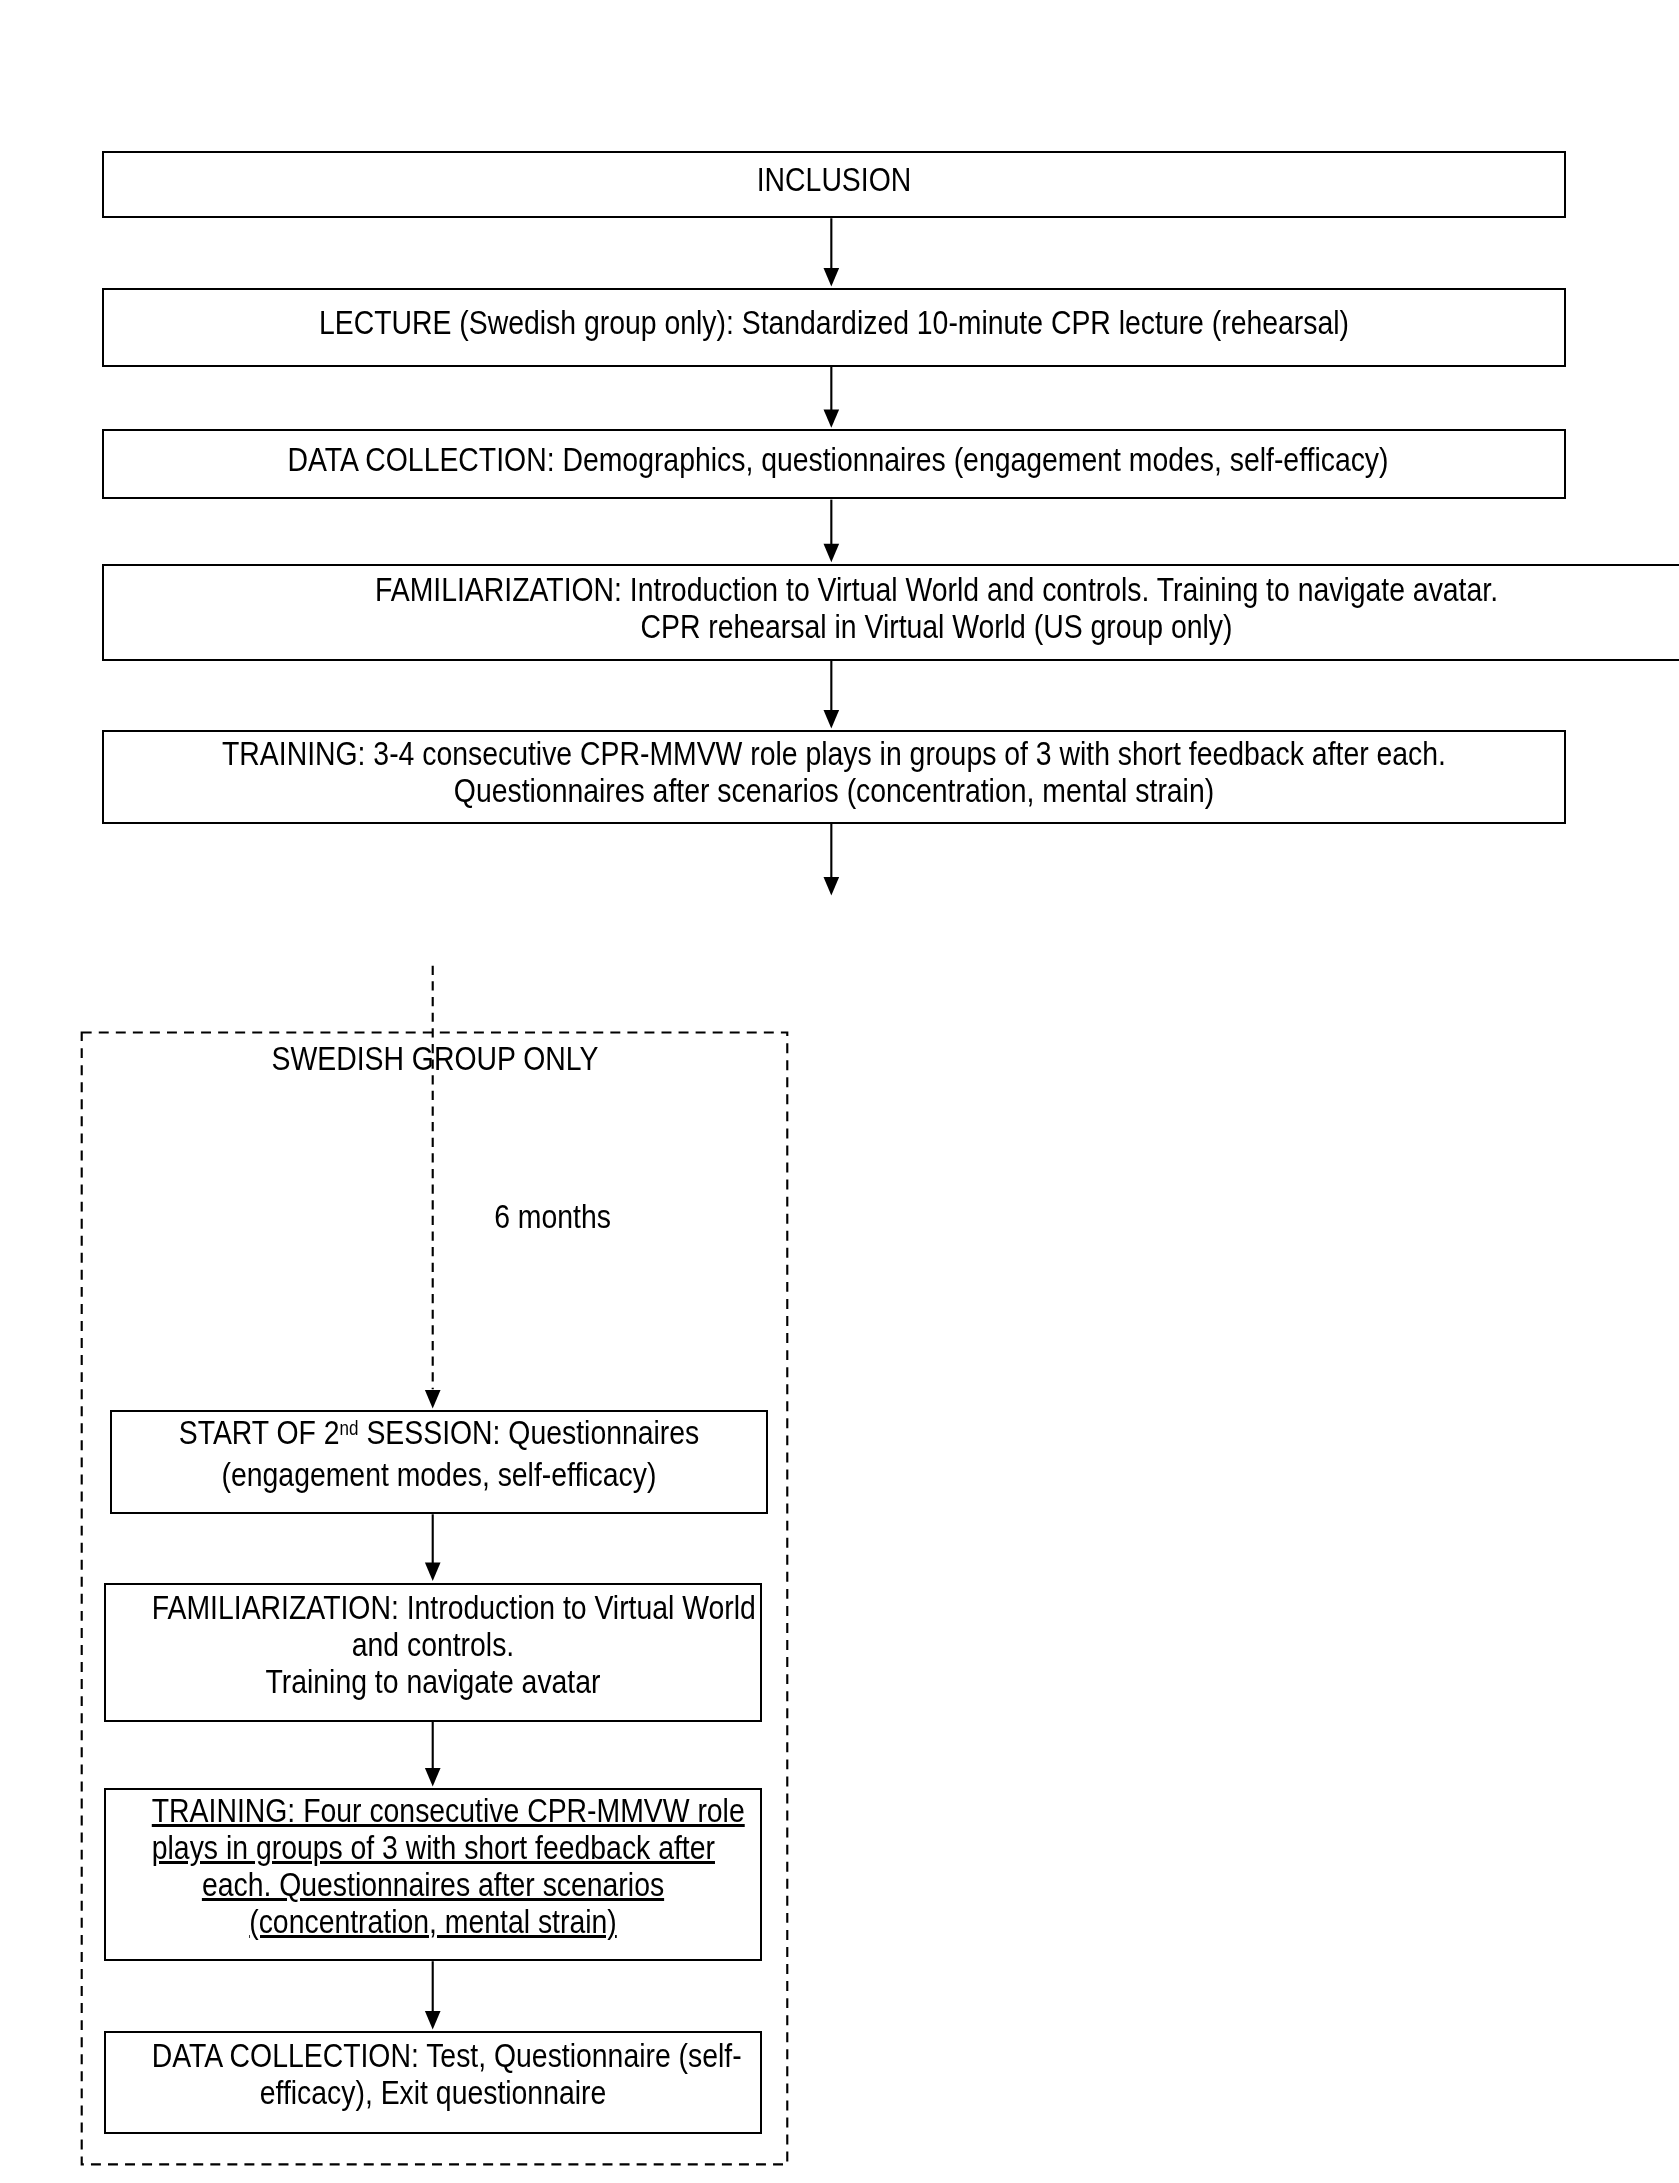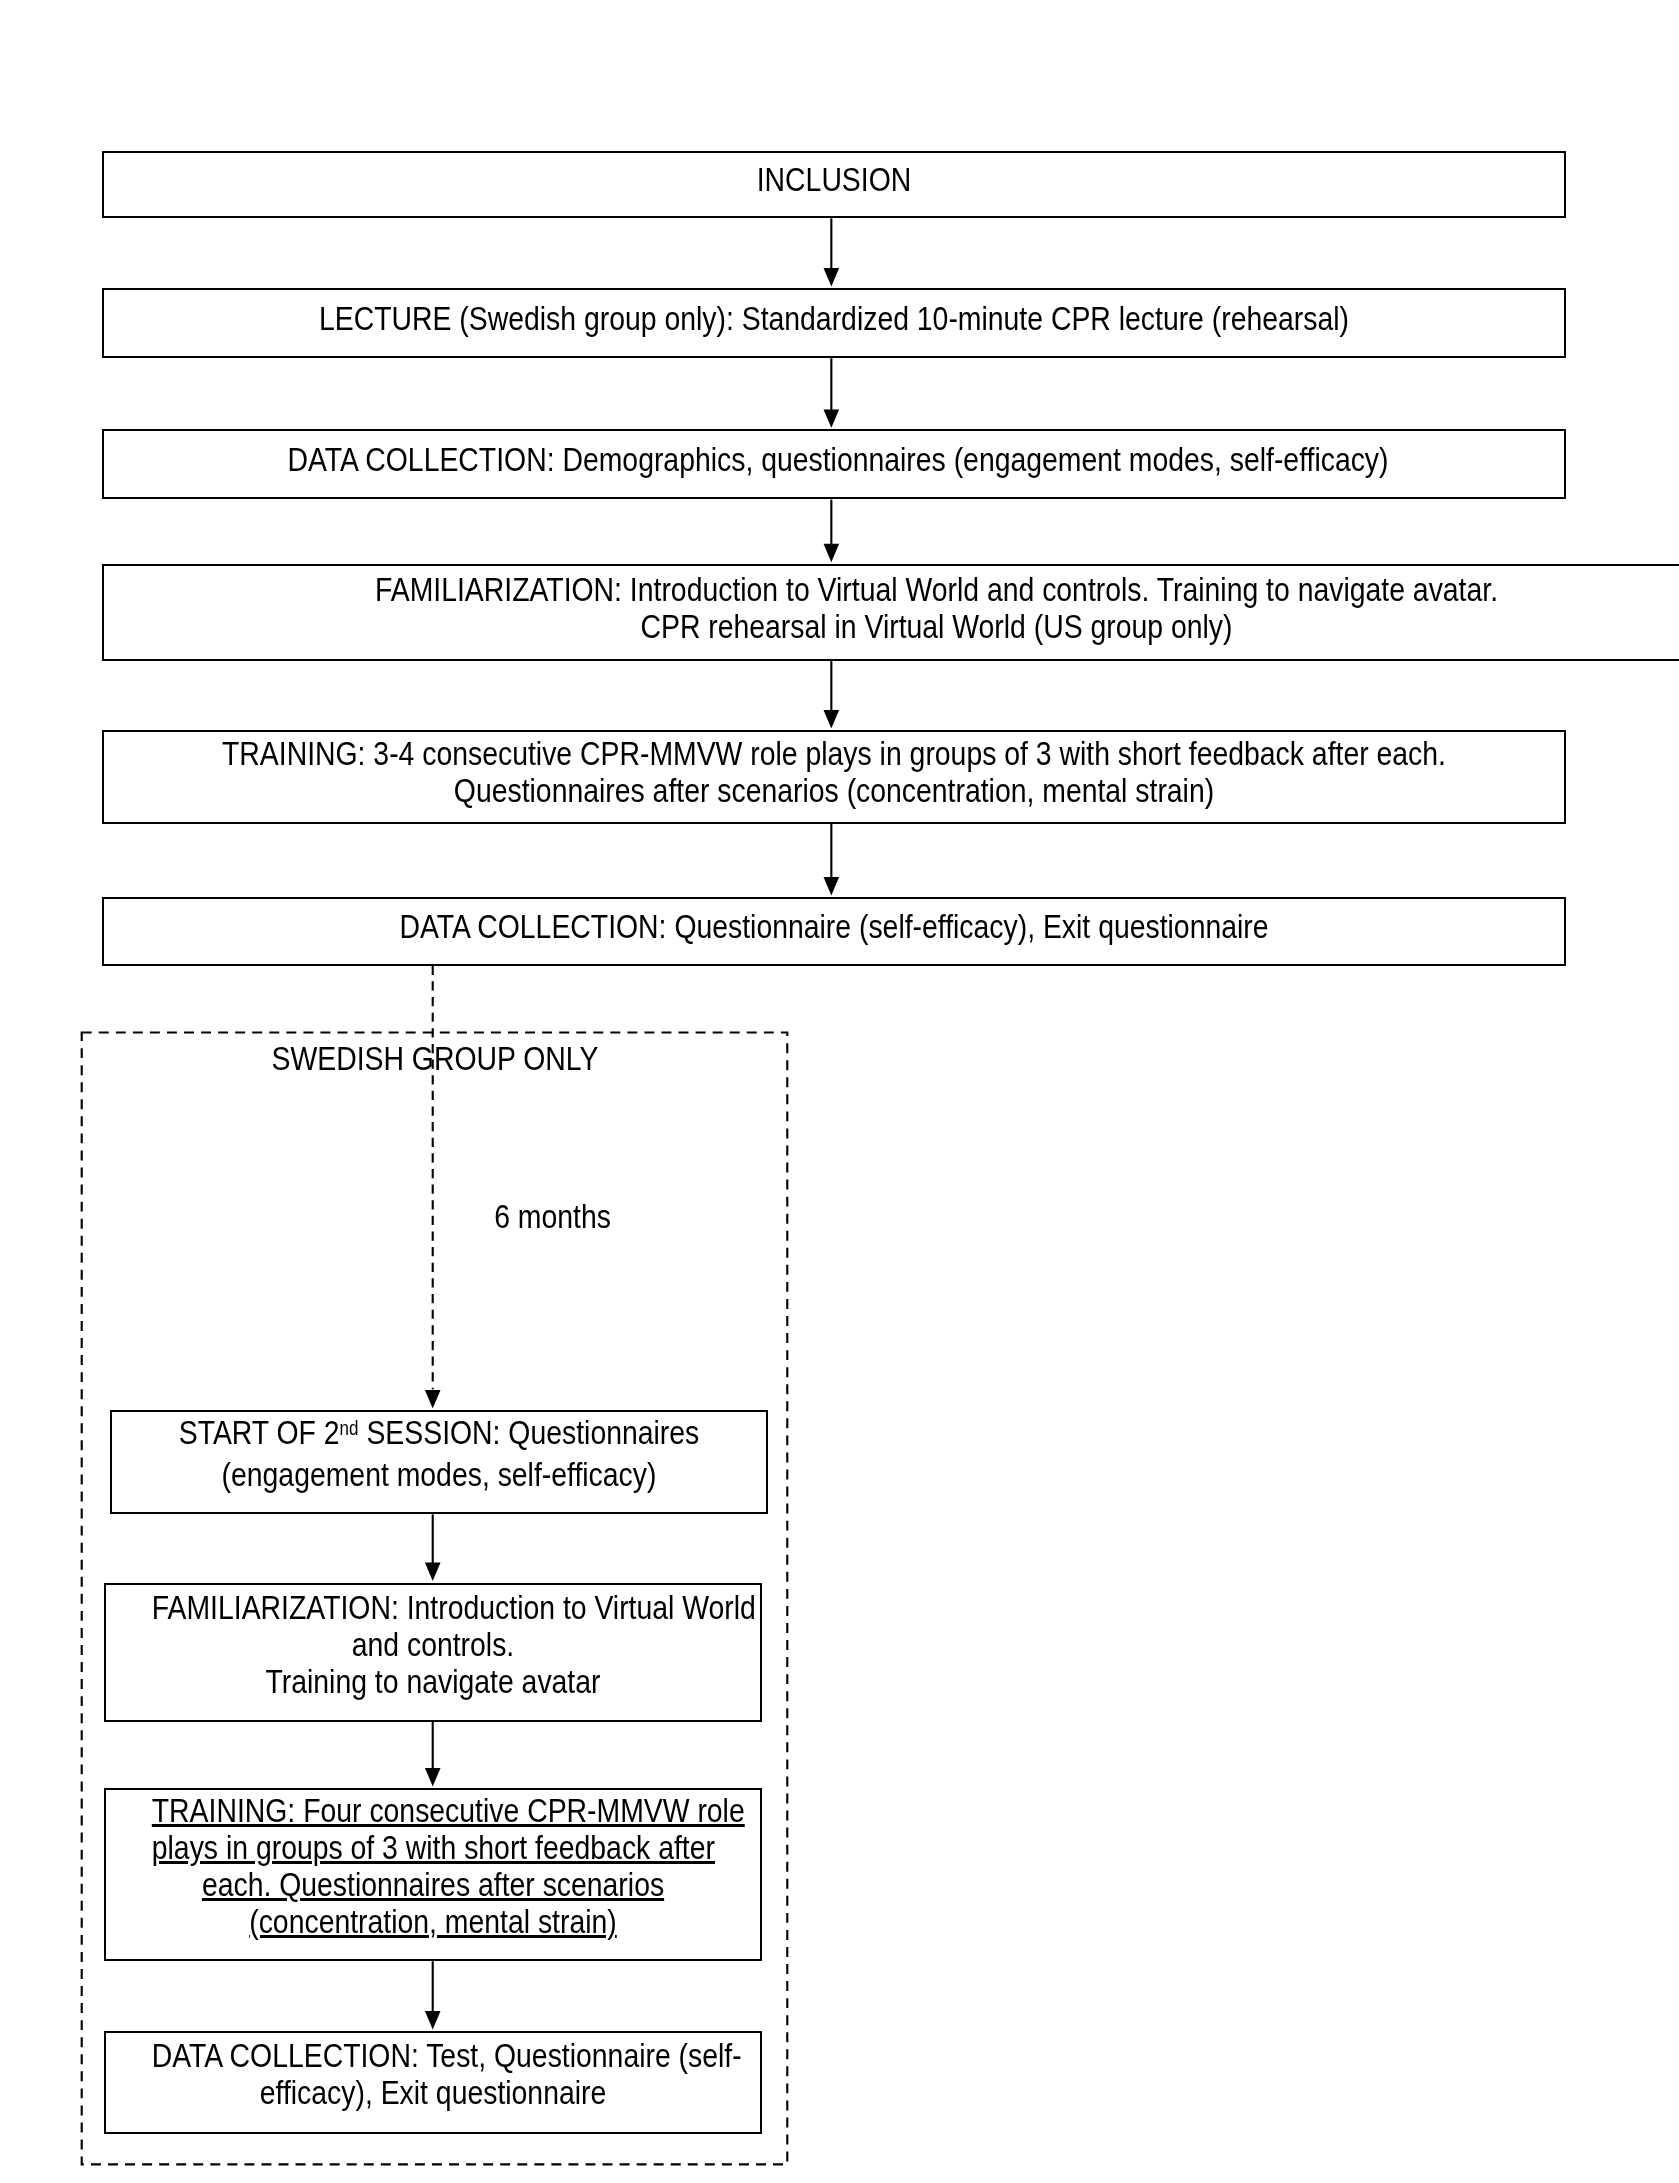--- a/index.html
+++ b/index.html
@@ -101,21 +101,21 @@
       <polygon points="598,2830 620,2830 609,2856" fill="#000000"></polygon>
     </g>
   </svg>
 
   <div class="box main-box" style="left:102px; top:151px; width:1464px; height:67px;">
     <div class="txt">
       <div class="line">INCLUSION</div>
     </div>
   </div>
 
-  <div class="box main-box" style="left:102px; top:288px; width:1464px; height:70px;">
+  <div class="box main-box" style="left:102px; top:288px; width:1464px; height:79px;">
     <div class="txt">
       <div class="line">LECTURE (Swedish group only): Standardized 10-minute CPR lecture (rehearsal)</div>
     </div>
   </div>
 
   <div class="box main-box" style="left:102px; top:429px; width:1464px; height:70px;padding-left:8px;">
     <div class="txt">
       <div class="line">DATA COLLECTION: Demographics, questionnaires (engagement modes, self-efficacy)</div>
     </div>
   </div>
@@ -127,25 +127,20 @@
     </div>
   </div>
 
   <div class="box main-box" style="left:102px; top:730px; width:1464px; height:94px;">
     <div class="txt">
       <div class="line">TRAINING: 3-4 consecutive CPR-MMVW role plays in groups of 3 with short feedback after each.</div>
       <div class="line">Questionnaires after scenarios (concentration, mental strain)</div>
     </div>
   </div>
 
-  <div class="box main-box" style="left:102px; top:897px; width:1464px; height:69px;">
-    <div class="txt">
-      <div class="line">DATA COLLECTION: Questionnaire (self-efficacy), Exit questionnaire</div>
-    </div>
-  </div>
 
   <div class="floating-label" style="left:82px; top:1039px; width:706px;">SWEDISH GROUP ONLY</div>
 
   <div class="floating-label" style="left:439px; top:1197px; width:227px;">6 months</div>
 
   <div class="box inner inner-box" style="left:110px; top:1410px; width:658px; height:104px;">
     <div class="txt">
       <div class="line"><span>START OF 2</span><span class="sup">nd</span><span> SESSION: Questionnaires</span></div>
       <div class="line">(engagement modes, self-efficacy)</div>
     </div>

